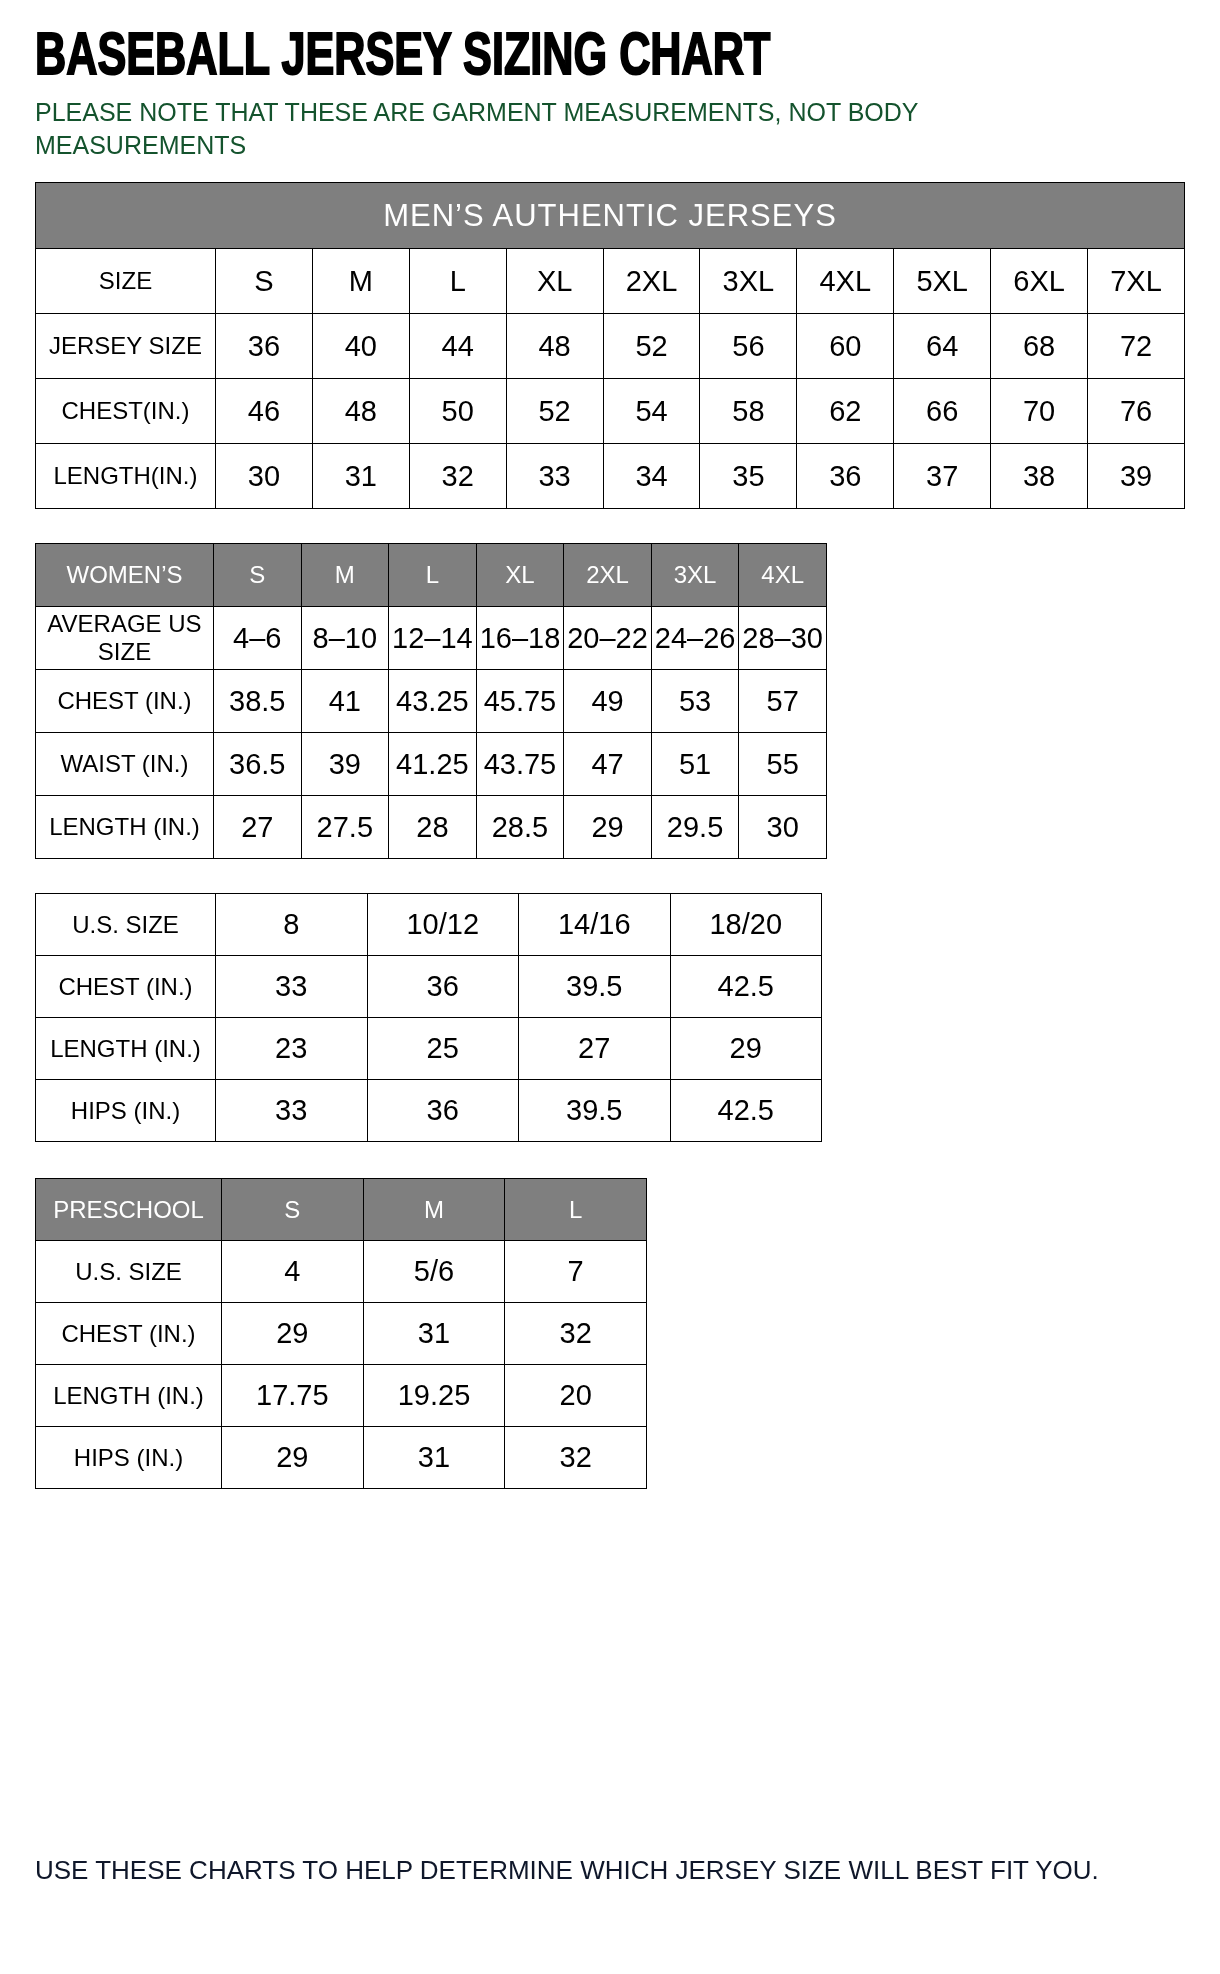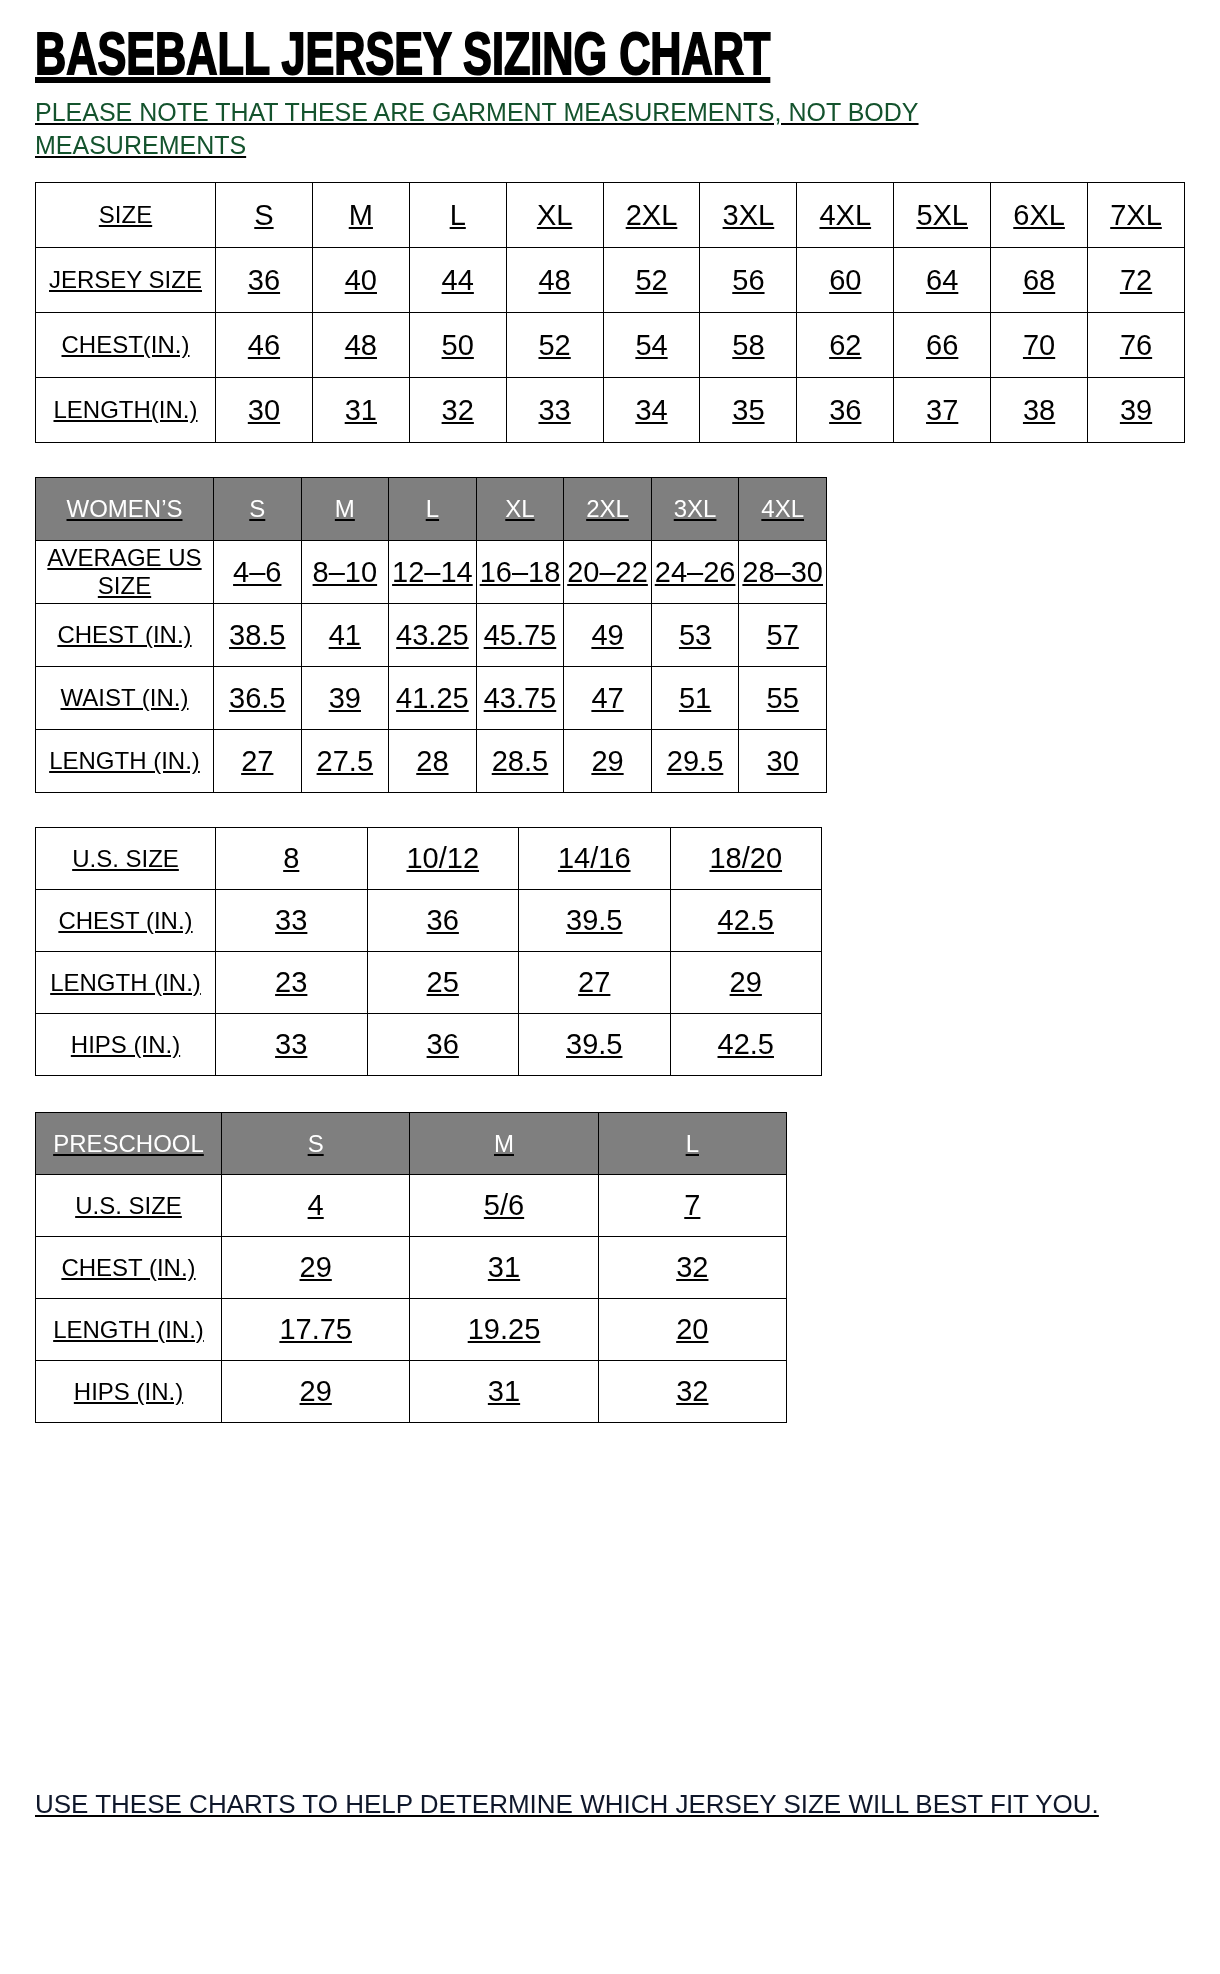--- a/index.html
+++ b/index.html
@@ -5,21 +5,21 @@
   * { box-sizing: border-box; }
   html, body { margin: 0; padding: 0; }
   body {
     width: 1220px;
     height: 1974px;
     background: #ffffff;
     font-family: "Liberation Sans", sans-serif;
     color: #000;
     overflow: hidden;
   }
-  .page { padding: 24px 35px 0 35px; text-decoration: underline; }
+  .page { padding: 24px 35px 0 35px; }
 
   h1.title {
     margin: 0;
     font-size: 60px;
     line-height: 1.0;
     font-weight: bold;
     white-space: nowrap;
     letter-spacing: 0px;
     transform: scaleX(0.72);
     transform-origin: left center;
@@ -68,21 +68,21 @@
   .mens col.c-label { width: 180px; }
 
   .womens { width: 792px; margin-top: 34px; }
   .womens td, .womens th.hdr { height: 63px; }
   .womens col.c-label { width: 178px; }
 
   .boys { width: 787px; margin-top: 34px; }
   .boys td, .boys th.hdr { height: 62px; }
   .boys col.c-label { width: 180px; }
 
-  .preschool { width: 752px; margin-top: 36px; }
+  .preschool { width: 612px; margin-top: 36px; }
   .preschool td, .preschool th.hdr { height: 62px; }
   .preschool col.c-label { width: 186px; }
 
   .footer {
     color: #0f172a;
     font-size: 26px;
     margin-top: 366px;
     white-space: nowrap;
   }
 </style>
@@ -93,20 +93,23 @@
 
   <h1 class="title">BASEBALL JERSEY SIZING CHART</h1>
   <p class="note">PLEASE NOTE THAT THESE ARE GARMENT MEASUREMENTS, NOT BODY MEASUREMENTS</p>
 
   <table class="mens">
     <colgroup>
         <col class="c-label">
         <col span="10">
       </colgroup>
     <tbody>
+        <tr>
+      <th class="band" colspan="11">MEN’S AUTHENTIC JERSEYS</th>
+    </tr>
     <tr>
       <td class="lbl">SIZE</td>
       <td class="val">S</td>
       <td class="val">M</td>
       <td class="val">L</td>
       <td class="val">XL</td>
       <td class="val">2XL</td>
       <td class="val">3XL</td>
       <td class="val">4XL</td>
       <td class="val">5XL</td>

